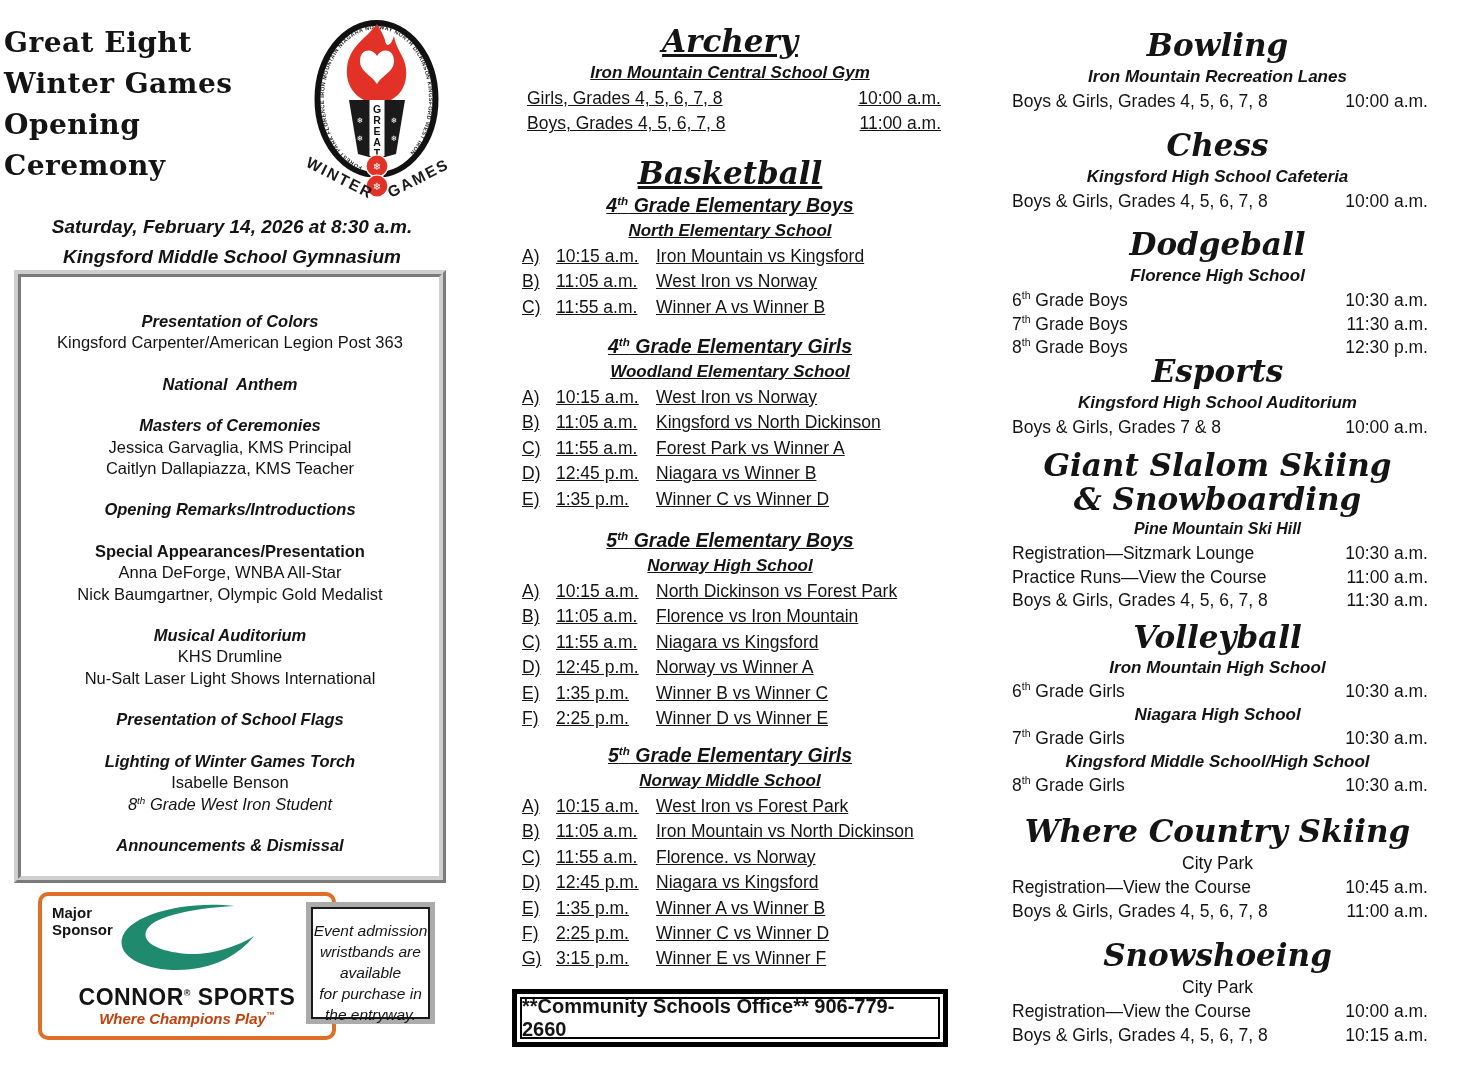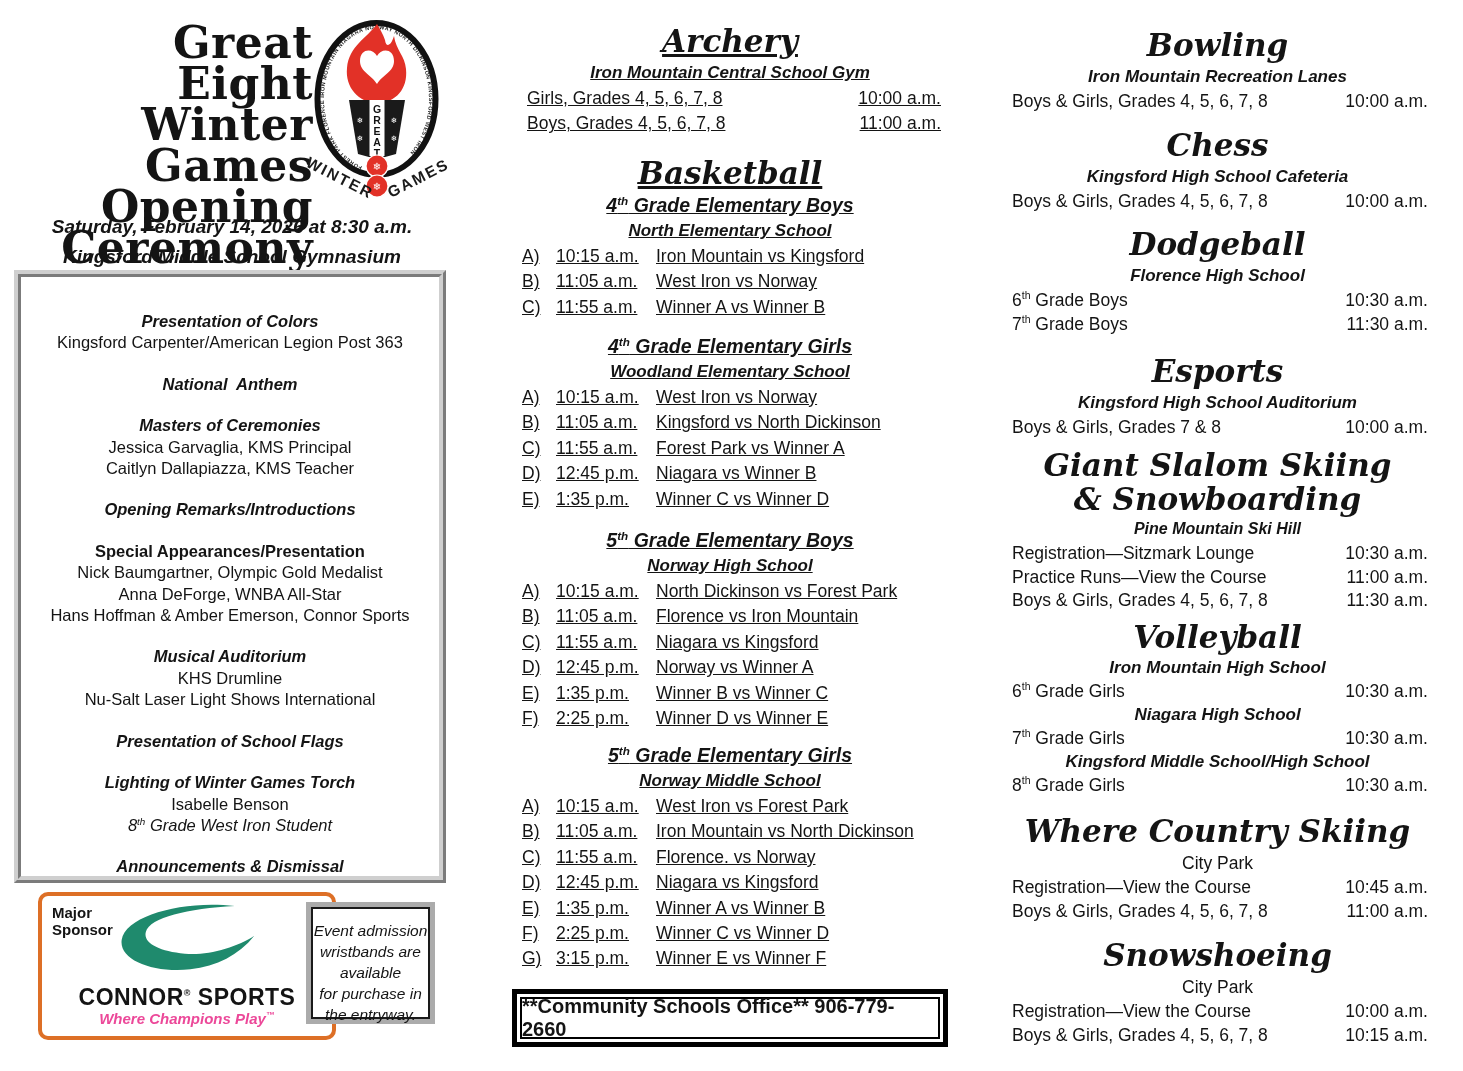--- a/index.html
+++ b/index.html
@@ -18,22 +18,22 @@
   .mid{position:absolute;left:500px;width:460px;text-decoration:underline;}
   .rt{position:absolute;left:985px;width:465px;}
   .arow{display:flex;justify-content:space-between;font-size:17.5px;line-height:25.4px;
         padding:0 19px 0 27px;}
   .rt .arow{padding:0 22px 0 27px;line-height:23.5px;}
   .mrow{display:flex;font-size:17.5px;line-height:25.4px;padding-left:22px;}
   .mrow .k{width:34px;}
   .mrow .t{width:100px;}
   .mrow .m{flex:1;}
   
-  #title{position:absolute;left:25px;top:22px;width:288px;text-align:right;
-         font-family:"DejaVu Serif",serif;font-weight:700;font-size:44px;line-height:41px;
+  #title{position:absolute;left:4px;top:22px;width:288px;text-align:left;
+         font-family:"DejaVu Serif",serif;font-weight:700;font-size:28px;line-height:41px;
          letter-spacing:.5px;}
   #logo{position:absolute;left:299px;top:14px;width:158px;height:198px;}
   #date{position:absolute;left:8px;top:212px;width:448px;text-align:center;
         font-weight:700;font-style:italic;font-size:19px;line-height:30px;}
   #progbox{position:absolute;left:14px;top:270px;width:432px;height:613px;
            border:7px ridge #cfcfcf;box-sizing:border-box;padding-top:34px;
            text-align:center;font-size:16.5px;background:#fff;}
   .pg{margin-bottom:20px;}
   .pg .ph{font-weight:700;font-style:italic;line-height:21.4px;white-space:pre-wrap;}
   .pg .ph.up{font-style:normal;}
@@ -41,21 +41,21 @@
   .pg .pl.it{font-style:italic;}
   #sponsor{position:absolute;left:38px;top:892px;width:298px;height:148px;
            border:4px solid #dd6f26;border-radius:10px;box-sizing:border-box;background:#fff;}
   .sp-label{position:absolute;left:10px;top:8px;font-weight:700;font-size:15px;
             line-height:17px;white-space:pre-line;}
   .cswoosh{position:absolute;left:68px;top:6px;width:156px;height:80px;}
   .sp-brand{position:absolute;top:88px;left:0;width:100%;text-align:center;
             font-weight:700;font-size:23px;letter-spacing:.5px;}
   .sp-brand .reg{font-size:9px;vertical-align:super;}
   .sp-tag{position:absolute;top:114px;left:0;width:100%;text-align:center;
-          font-weight:700;font-style:italic;font-size:15px;color:#ec4899;}
+          font-weight:700;font-style:italic;font-size:15px;color:#c2410c;}
   .sp-tag .tm{font-size:9px;vertical-align:super;}
   #wrist{position:absolute;left:306px;top:902px;width:129px;height:122px;
          border:5px solid #ababab;box-shadow:inset 0 0 0 2px #1a1a1a;box-sizing:border-box;
          font-style:italic;font-size:15.5px;line-height:21px;text-align:center;
          padding-top:13px;white-space:pre-line;background:#fff;}
   
   #office{position:absolute;left:512px;top:989px;width:436px;height:58px;
           border:5px solid #000;box-sizing:border-box;padding:3px;background:#fff;}
   #office .office-inner{border:2px solid #000;height:100%;box-sizing:border-box;
           display:flex;align-items:center;justify-content:center;
@@ -116,23 +116,22 @@
   <div class="pg">
     <div class="ph">Masters of Ceremonies</div>
     <div class="pl">Jessica Garvaglia, KMS Principal</div>
     <div class="pl">Caitlyn Dallapiazza, KMS Teacher</div>
   </div>
   <div class="pg">
     <div class="ph">Opening Remarks/Introductions</div>
   </div>
   <div class="pg">
     <div class="ph up">Special Appearances/Presentation</div>
+    <div class="pl">Anna DeForge, WNBA All-Star</div>
     <div class="pl">Nick Baumgartner, Olympic Gold Medalist</div>
-    <div class="pl">Anna DeForge, WNBA All-Star</div>
-    <div class="pl">Hans Hoffman &amp; Amber Emerson, Connor Sports</div>
   </div>
   <div class="pg">
     <div class="ph">Musical Auditorium</div>
     <div class="pl">KHS Drumline</div>
     <div class="pl">Nu-Salt Laser Light Shows International</div>
   </div>
   <div class="pg">
     <div class="ph">Presentation of School Flags</div>
   </div>
   <div class="pg">
@@ -341,20 +340,24 @@
   <div class="h1">Dodgeball</div>
   <div class="vn">Florence High School</div>
   <div class="arow">
     <span><span>6</span><sup>th</sup><span> Grade Boys</span></span>
     <span>10:30 a.m.</span>
   </div>
   <div class="arow">
     <span><span>7</span><sup>th</sup><span> Grade Boys</span></span>
     <span>11:30 a.m.</span>
   </div>
+  <div class="arow">
+    <span><span>8</span><sup>th</sup><span> Grade Boys</span></span>
+    <span>12:30 p.m.</span>
+  </div>
 </section>
 
 <section class="rt" style="top:352px">
   <div class="h1">Esports</div>
   <div class="vn">Kingsford High School Auditorium</div>
   <div class="arow">
     <span>Boys &amp; Girls, Grades 7 &amp; 8</span>
     <span>10:00 a.m.</span>
   </div>
 </section>

